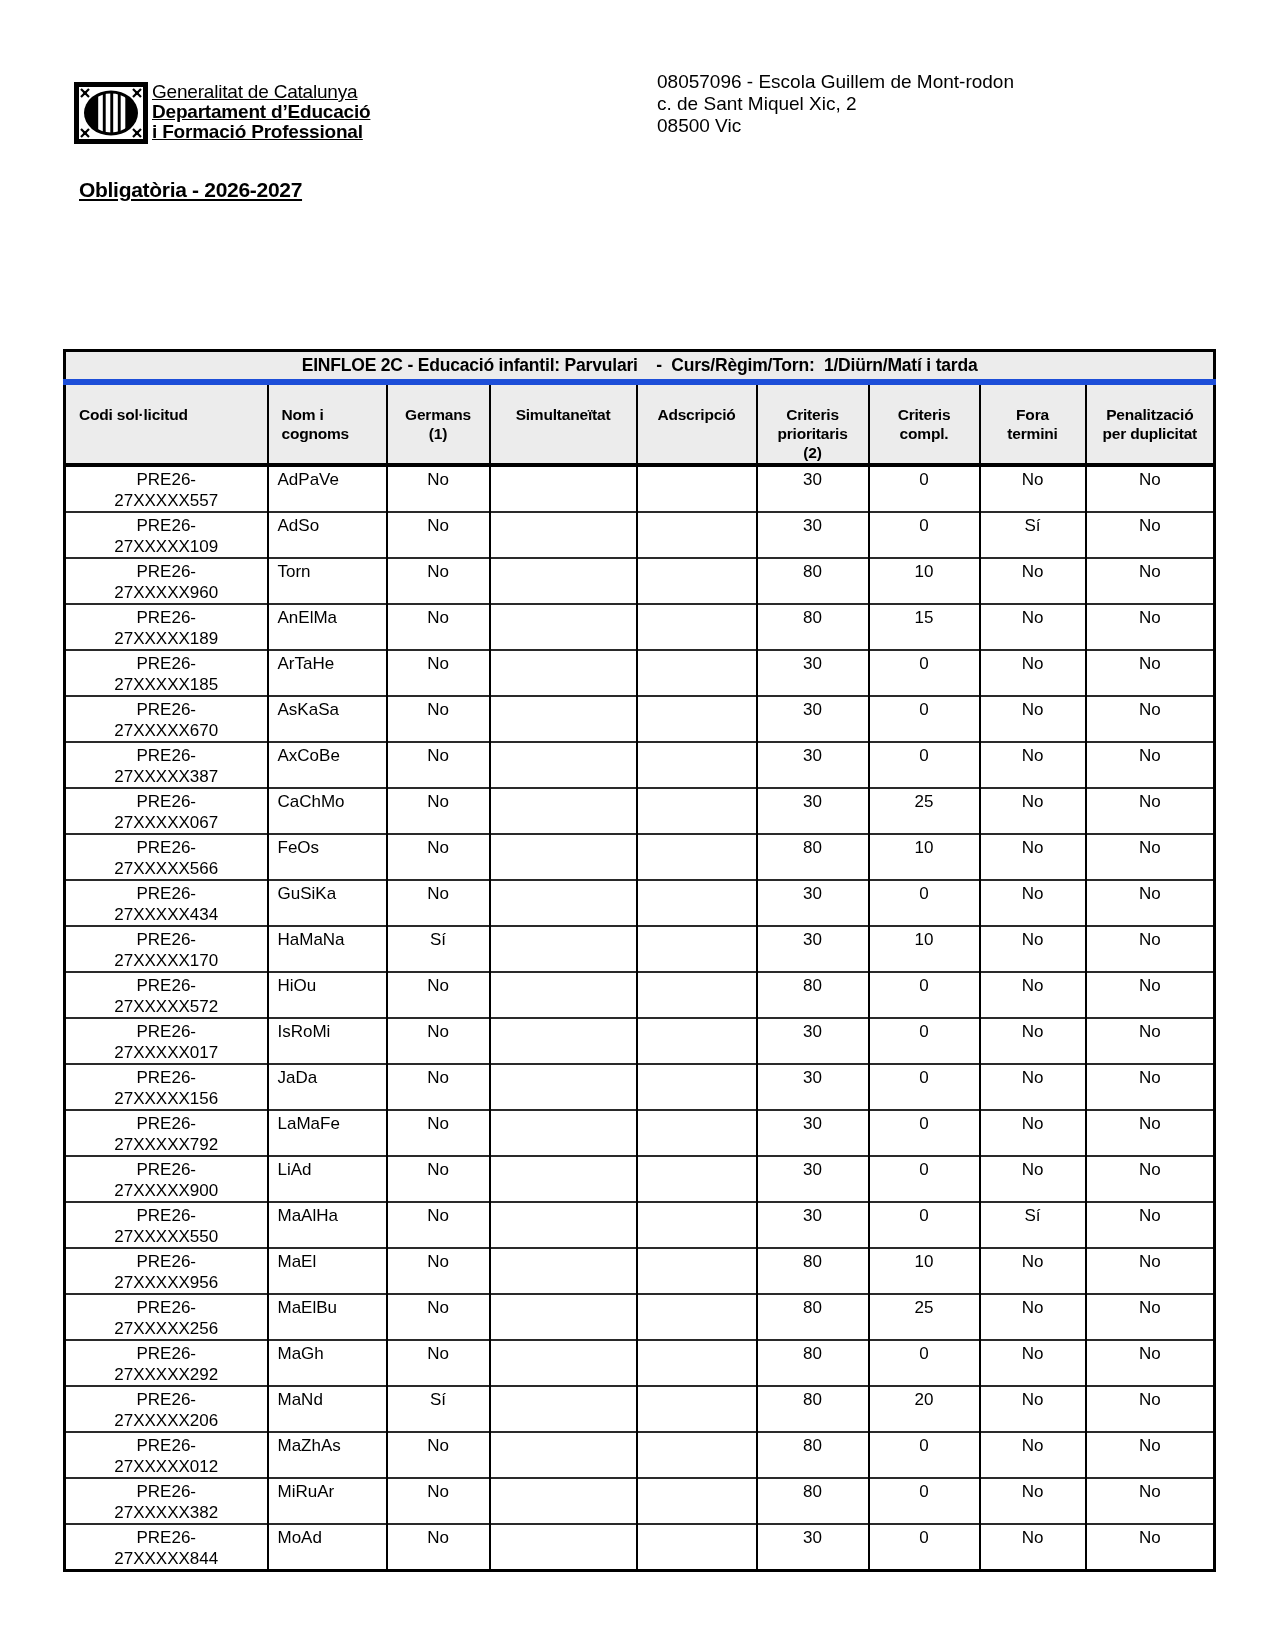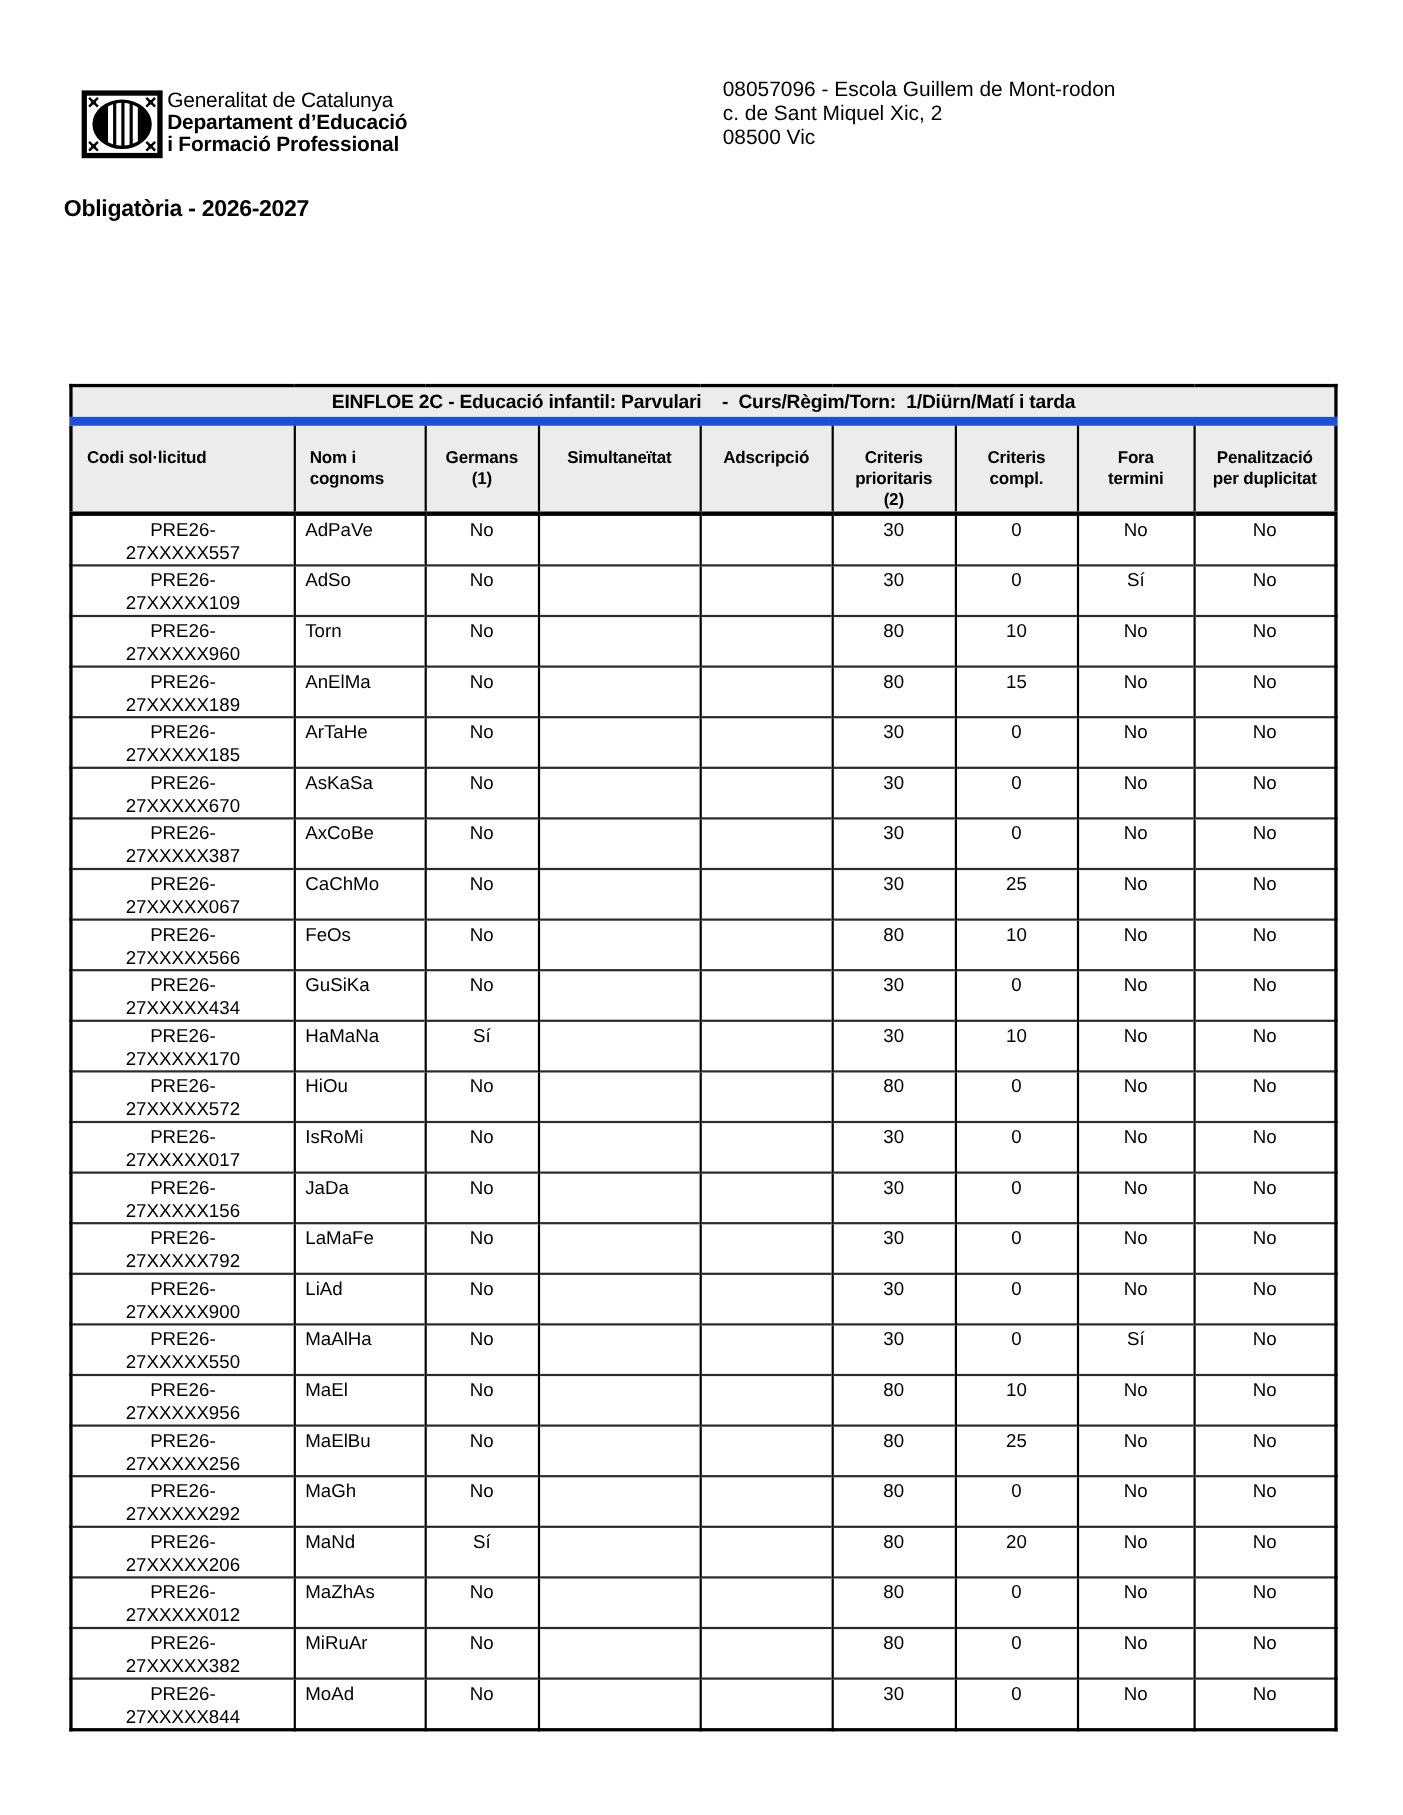--- a/index.html
+++ b/index.html
@@ -2,38 +2,38 @@
 <html lang="ca"><head>
 <meta charset="utf-8">
 <style>
   html,body{margin:0;padding:0;background:#fff;}
   .page{
     position:relative;width:1275px;height:1650px;background:#fff;overflow:hidden;
     font-family:"Liberation Sans", sans-serif;color:#000;
   }
   
   .logo{position:absolute;left:74px;top:82px;}
-  .brand-text{position:absolute;left:152px;top:82px;font-size:19px;line-height:20px;letter-spacing:-0.2px;}
+  .brand-text{position:absolute;left:152px;top:82px;font-size:19px;line-height:20px;letter-spacing:-0.2px;text-decoration:underline;}
   .brand-text .org-l1{font-weight:normal;}
   .brand-text .org-l2{font-weight:bold;}
   .school{position:absolute;left:657px;top:71px;font-size:19px;line-height:22px;}
   
-  .doc-title{position:absolute;left:58px;top:176px;width:1035px;font-weight:bold;
-    font-size:21px;line-height:27.5px;letter-spacing:-0.3px;}
+  .doc-title{position:absolute;left:79px;top:176px;width:1035px;font-weight:bold;
+    font-size:21px;line-height:27.5px;letter-spacing:-0.3px;text-decoration:underline;}
   
   .apps-table{
     position:absolute;left:63px;top:349px;width:1150px;
     border-collapse:collapse;table-layout:fixed;border:3px solid #000;
   }
   .apps-table th,.apps-table td{padding:0;margin:0;}
   col.c1{width:203px}col.c2{width:119px}col.c3{width:103px}col.c4{width:147px}
   col.c5{width:120px}col.c6{width:112px}col.c7{width:111px}col.c8{width:106px}col.c9{width:129px}
   .band-row th{
     height:27px;background:#ececec;font-size:17.5px;font-weight:bold;text-align:center;
-    vertical-align:middle;white-space:pre;border-bottom:8px solid #1d4ed8;letter-spacing:-0.2px;
+    vertical-align:middle;white-space:pre;border-bottom:6px solid #1d4ed8;letter-spacing:-0.2px;
   }
   .cols-row th{
     height:58px;background:#ececec;font-size:15.5px;line-height:19px;font-weight:bold;
     vertical-align:top;padding-top:20px;white-space:pre-line;text-align:center;
     border-left:2px solid #000;border-right:2px solid #000;border-bottom:4px solid #000;
     letter-spacing:-0.2px;
   }
   .cols-row th.c1,.cols-row th.c2{text-align:left;padding-left:13px;}
   .apps-table tbody td{
     height:40px;font-size:17px;line-height:21px;vertical-align:top;padding-top:2px;

